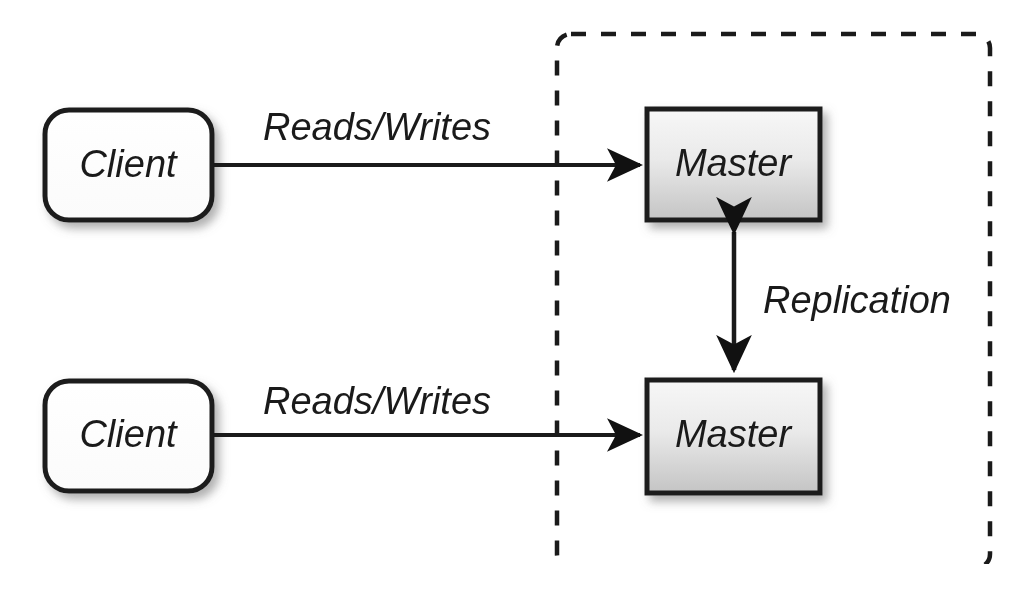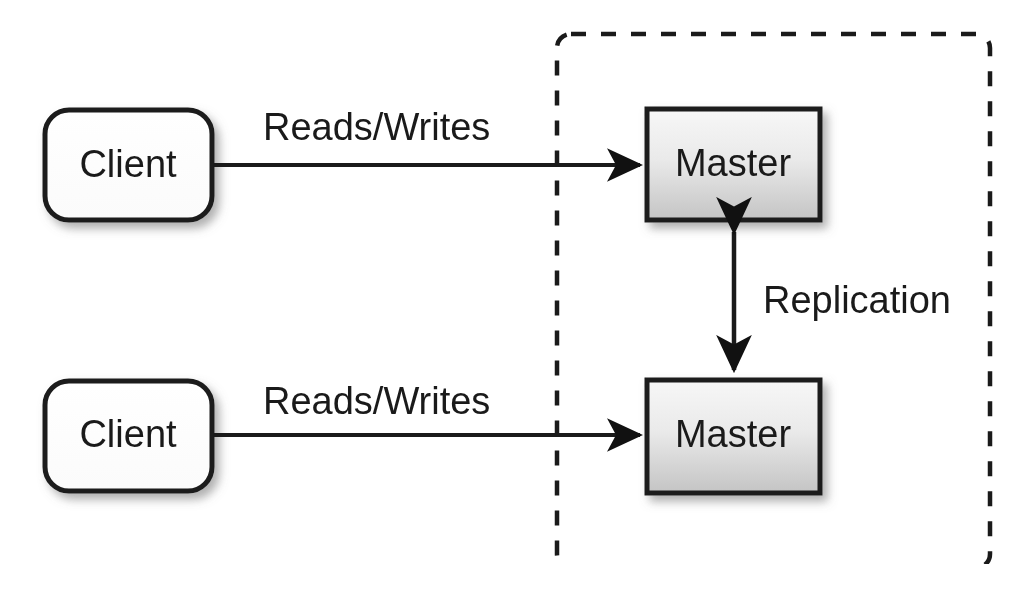--- a/index.html
+++ b/index.html
@@ -10,20 +10,21 @@
   }
   body {
     font-family: "Liberation Sans", sans-serif;
   }
   #diagram-root {
     position: relative;
     width: 1028px;
     height: 564px;
     background: #ffffff;
     overflow: hidden;
+    font-style: italic;
   }
   #diagram-svg {
     position: absolute;
     left: 0;
     top: 0;
     width: 1028px;
     height: 610px;
     display: block;
   }
   .node-label {

